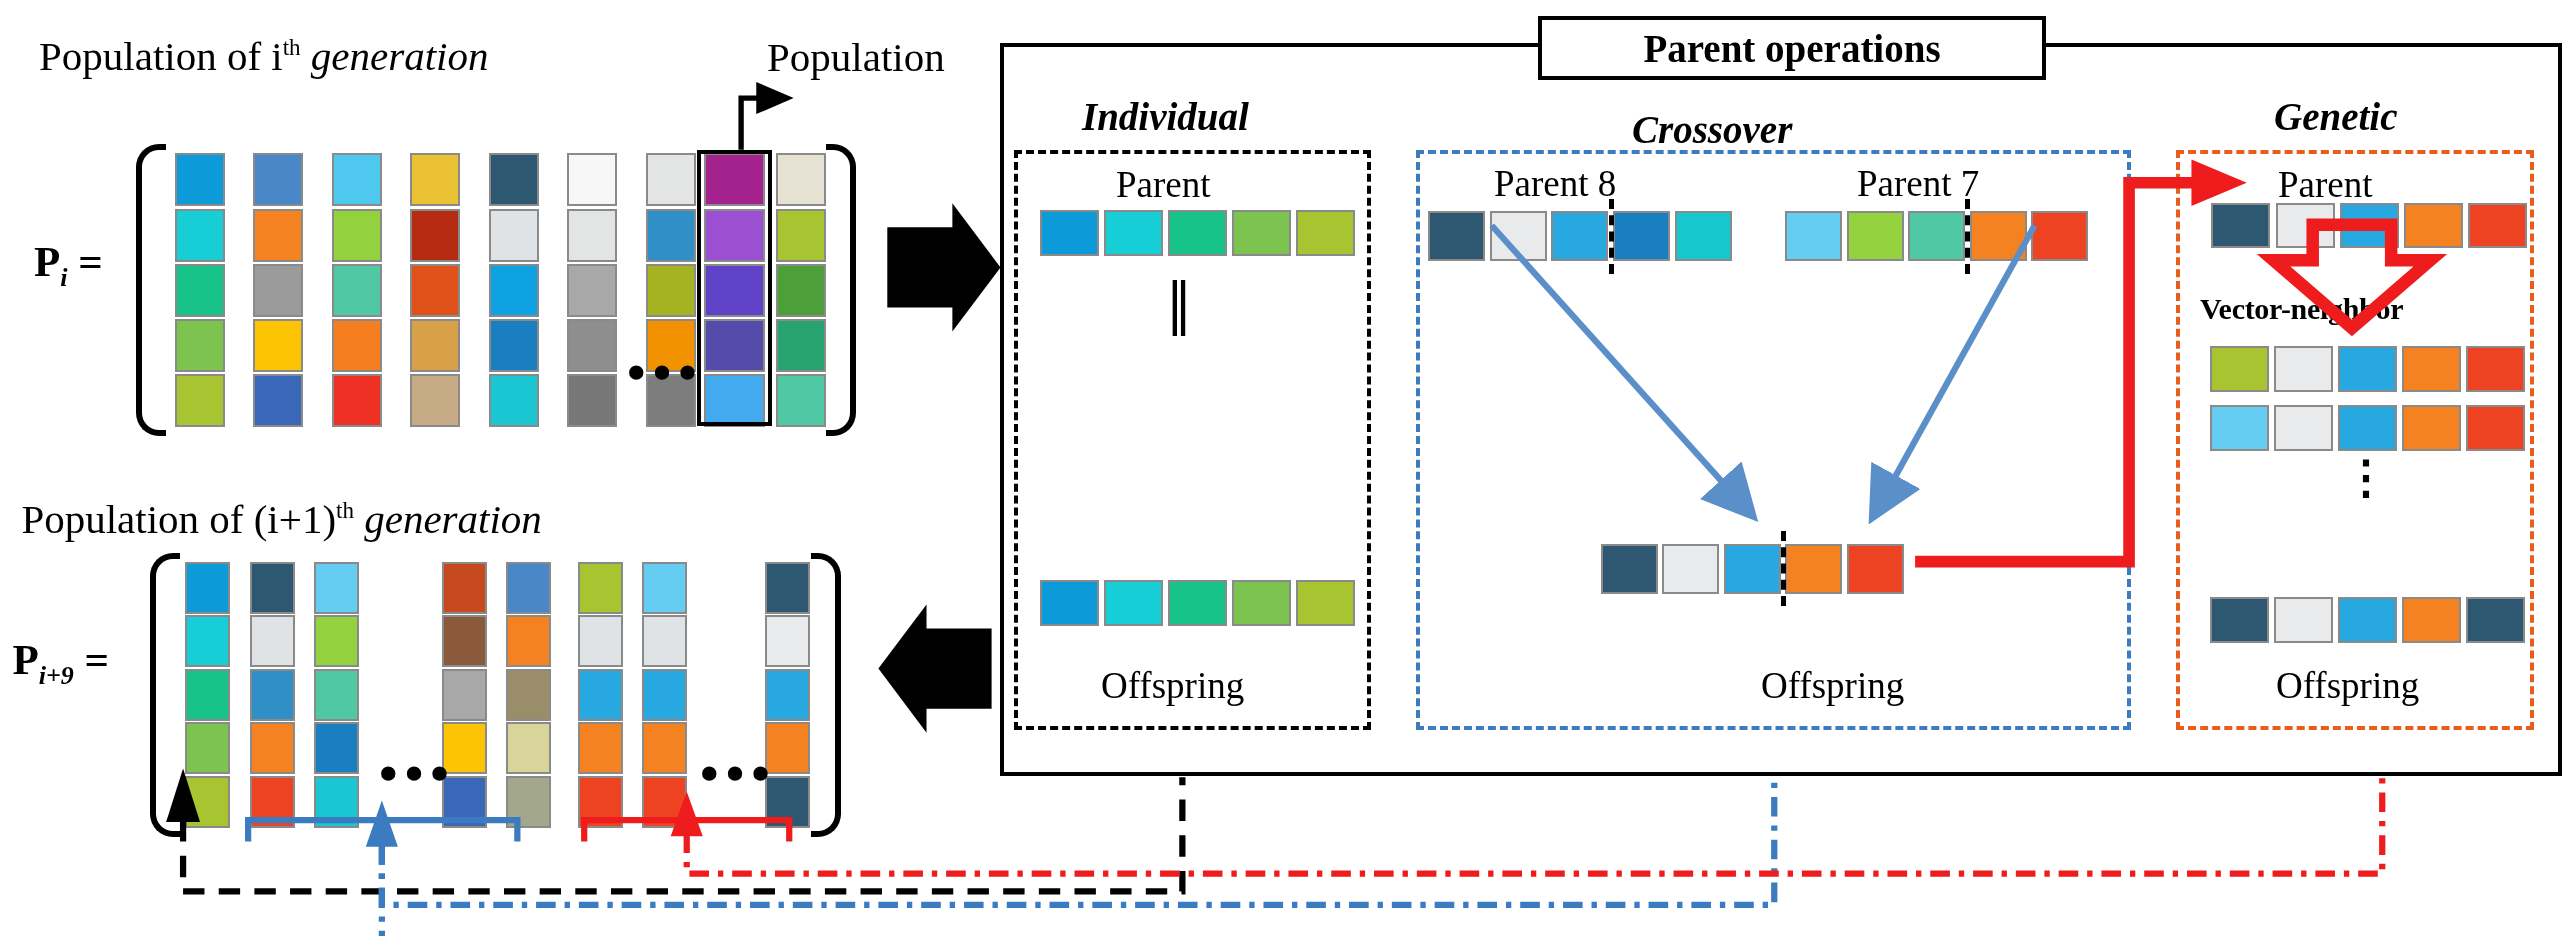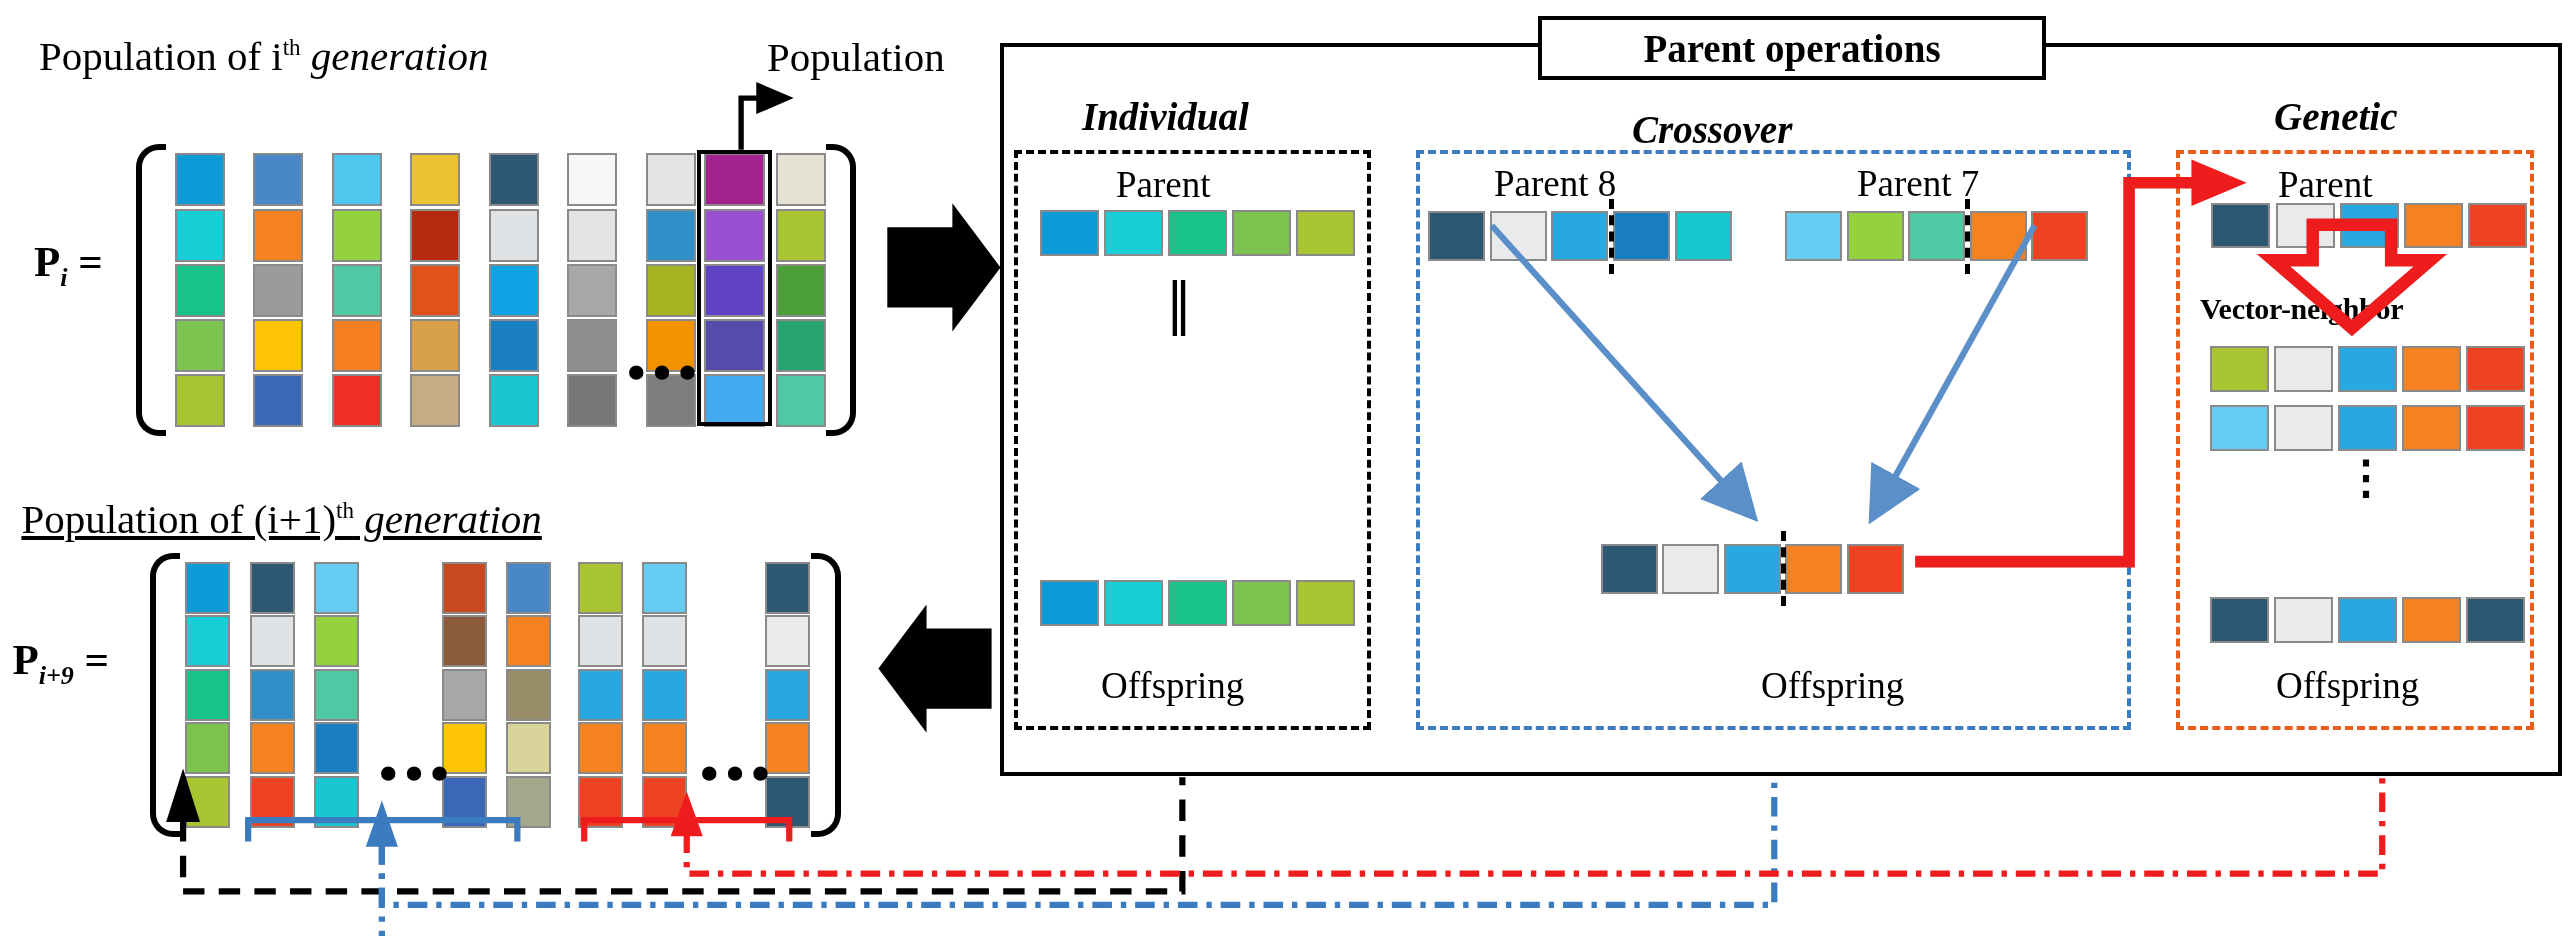--- a/index.html
+++ b/index.html
@@ -113,21 +113,21 @@
     <div class="cell" style="left: 776px; top: 209px; width: 50px; height: 53px; background: rgb(169, 196, 49);"></div>
     <div class="cell" style="left: 776px; top: 264px; width: 50px; height: 53px; background: rgb(77, 159, 58);"></div>
     <div class="cell" style="left: 776px; top: 319px; width: 50px; height: 53px; background: rgb(39, 163, 111);"></div>
     <div class="cell" style="left: 776px; top: 374px; width: 50px; height: 53px; background: rgb(79, 200, 163);"></div>
   </div>
 <div class="dots abs" style="left:627px; top:346px;">•••</div>
 <div class="indiv-box abs" style="left:697px; top:150px; width:75px; height:276px;"></div>
 
 <div class="lbl abs" style="left:767px; top:37px;">Population</div>
 
-<div class="lbl abs" style="left:21.4px; top:499px;text-decoration:underline;">
+<div class="lbl abs" style="left:21.4px; top:499px;">
   <span>Population of (i+1)</span><span class="sup">th</span><span class="it"> generation</span>
 </div>
 
 <div class="pmat abs" style="left:12.5px; top:635px;">
   <span>P</span><span class="sub">i+9</span><span> =</span>
 </div>
 
 <div class="brk l abs" style="left:150px; top:553px; height:284px;"></div>
 <div class="brk r abs" style="left:811px; top:553px; height:284px;"></div>
 

